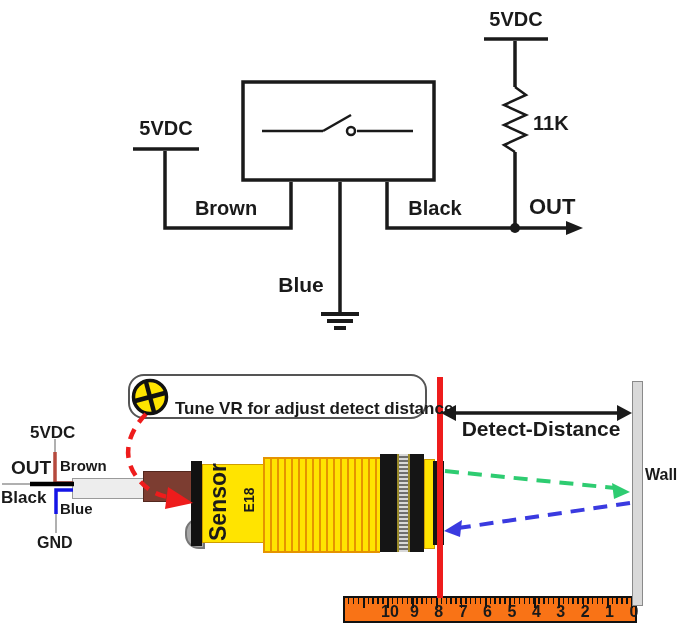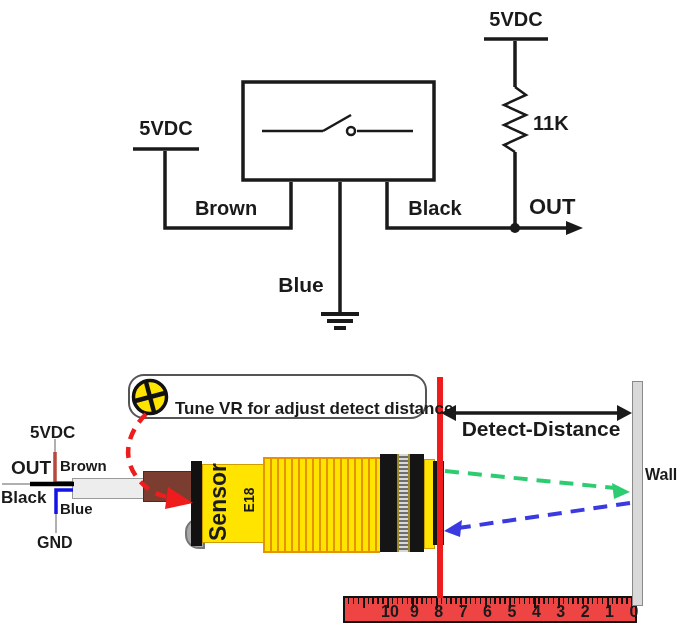--- a/index.html
+++ b/index.html
@@ -48,21 +48,21 @@
   .ringy{left:424px;top:459px;width:9px;height:88px;background:var(--c-yellow,#ffe400);border:1px solid #cf9d00;z-index:3;}
   .frontcap{left:433px;top:461px;width:11px;height:84px;background:#151515;z-index:3;}
   .redline{left:437px;top:377px;width:6px;height:221px;background:var(--c-red,#ee1c1c);z-index:5;}
   .wall{left:632px;top:381px;width:9px;height:223px;background:var(--c-wall_gray,#d9d9d9);border:1px solid #8a8a8a;z-index:4;}
   .vtext{position:absolute;transform:translate(-50%,-50%) rotate(-90deg);white-space:nowrap;font-weight:bold;z-index:4;}
 
   .callout{left:128px;top:374px;width:299px;height:45px;border:2px solid #555;border-radius:16px;
            background:#fff;z-index:4;box-sizing:border-box;}
   .callout-text{position:absolute;left:175px;top:386px;font-weight:bold;font-size:17px;white-space:nowrap;z-index:7;margin-top:13px;}
 
-  .ruler{left:343px;top:596px;width:294px;height:27px;background:#ef4444;border:2.5px solid #111;
+  .ruler{left:343px;top:596px;width:294px;height:27px;background:#f97316;border:2.5px solid #111;
          box-sizing:border-box;z-index:2;}
   .ticks-minor{position:absolute;left:3px;right:3px;top:0;height:5.5px;
          background:repeating-linear-gradient(90deg,#111 0 1.4px,transparent 1.4px 4.88px);}
   .ticks-major{position:absolute;left:17.5px;width:273px;top:0;height:9.5px;
          background:repeating-linear-gradient(90deg,#111 0 1.7px,transparent 1.7px 24.4px);}
   .ruler-nums{position:absolute;left:33px;top:4.5px;width:268px;display:flex;justify-content:space-between;}
   .ruler-nums span{display:inline-block;width:24px;text-align:center;font-weight:bold;font-size:16px;}
 </style>
 </head>
 <body>

